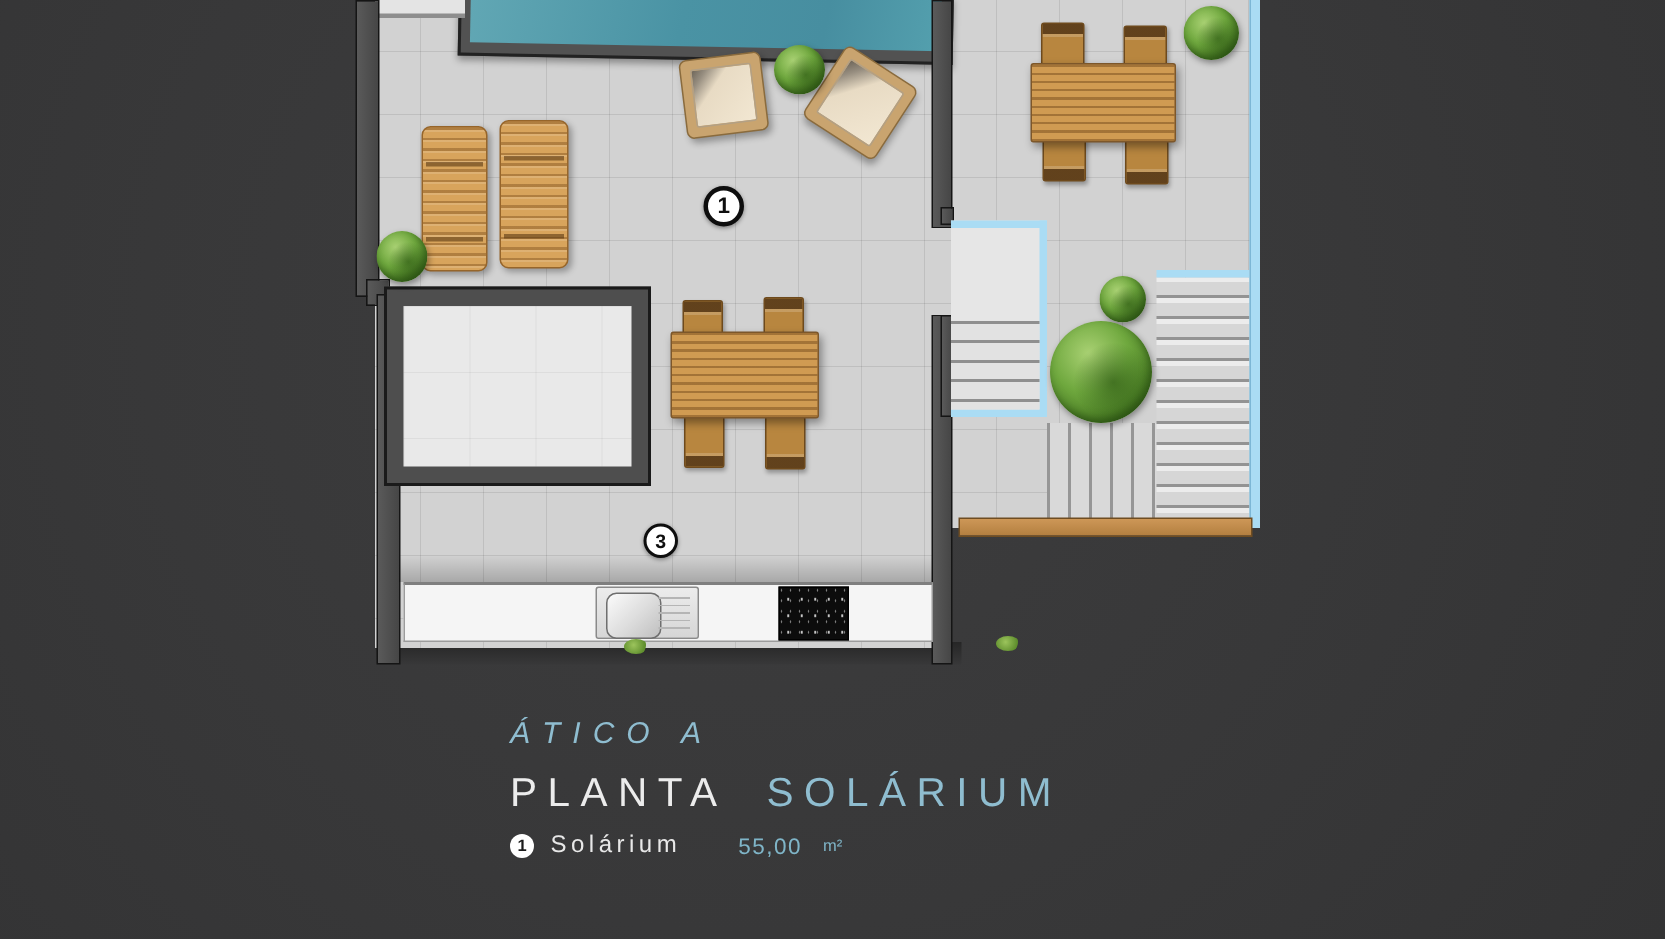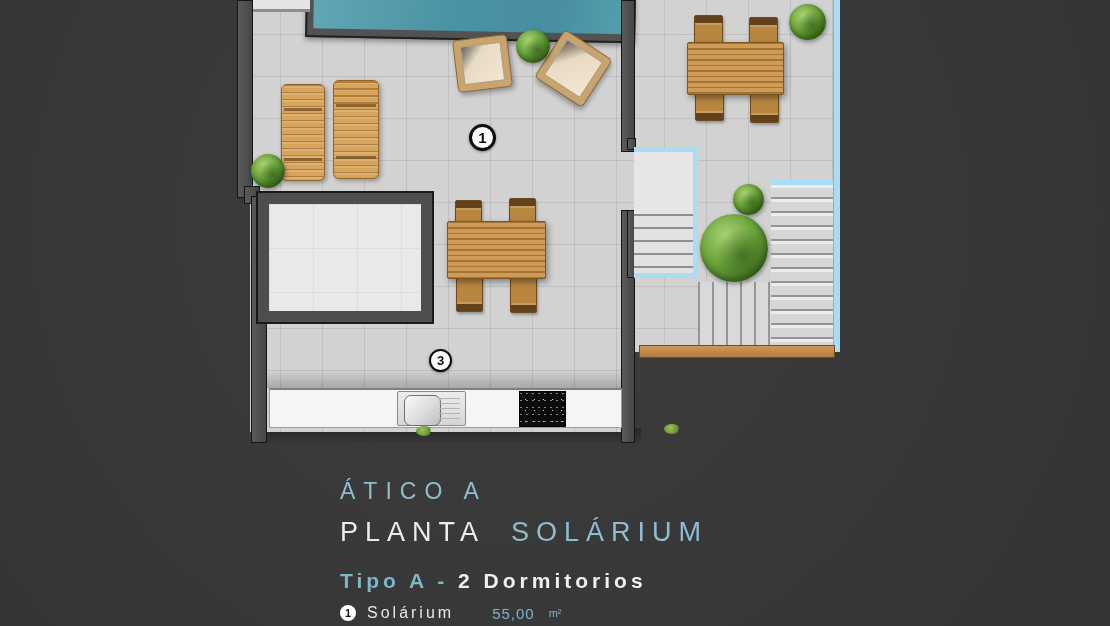--- a/index.html
+++ b/index.html
@@ -124,21 +124,21 @@
   .stairs-right{left:771px;top:180px;width:62px;height:168px;border-top:5px solid #aadcf4;
       background:repeating-linear-gradient(180deg,#ececec 0 3px,#d6d6d6 3px 12px,#939393 12px 14px);z-index:2;}
   .wood-strip{left:639px;top:345px;width:196px;height:13px;background:linear-gradient(180deg,#cd9757,#b37f40);border:1px solid #6f4d22;z-index:3;}
 
   
   .watermark{left:418px;top:302px;z-index:9;font-size:23px;font-weight:bold;letter-spacing:0.5px;
       color:rgba(255,255,255,0.52);text-shadow:0 1px 2px rgba(0,0,0,0.35);}
 
   
   .caption{left:340px;top:478px;z-index:9;}
-  .cap-title{font-size:23px;letter-spacing:8px;color:#8fbdd0;}
+  .cap-title{font-size:20px;letter-spacing:8px;color:#8fbdd0;font-style:italic;}
   .cap-sub{margin-top:12px;font-size:27px;letter-spacing:7px;color:#ececec;}
   .cap-sub .accent{color:#8fbdd0;margin-left:26px;}
   .cap-type{margin-top:21px;font-size:21px;font-weight:bold;letter-spacing:4px;color:#f0f0f0;}
   .cap-type .accent{color:#7fb5c8;}
   .cap-legend{margin-top:11px;display:flex;align-items:center;}
   .legend-num{width:16px;height:16px;border-radius:50%;background:#fff;color:#1a1a1a;font-size:11px;font-weight:bold;
       display:flex;align-items:center;justify-content:center;margin-right:11px;}
   .legend-label{font-size:16px;letter-spacing:3px;color:#e8e8e8;}
   .legend-value{font-size:15px;color:#7fb5c8;margin-left:38px;letter-spacing:1px;}
   .legend-unit{font-size:11px;color:#7fb5c8;margin-left:14px;}
@@ -216,23 +216,20 @@
   <div class="abs plant plant-sr"></div>
   <div class="abs plant plant-lr"></div>
   <div class="abs wood-strip"></div>
 
 
   <div class="abs caption">
     <div class="cap-title">ÁTICO A</div>
     <div class="cap-sub">
       <span>PLANTA</span><span class="accent">SOLÁRIUM</span>
     </div>
-    <div class="cap-type">
-      <span class="accent">Tipo A -</span> <span>2 Dormitorios</span>
-    </div>
     <div class="cap-legend">
       <span class="legend-num">1</span>
       <span class="legend-label">Solárium</span>
       <span class="legend-value">55,00</span>
       <span class="legend-unit">m²</span>
     </div>
   </div>
 
 </div>
 

